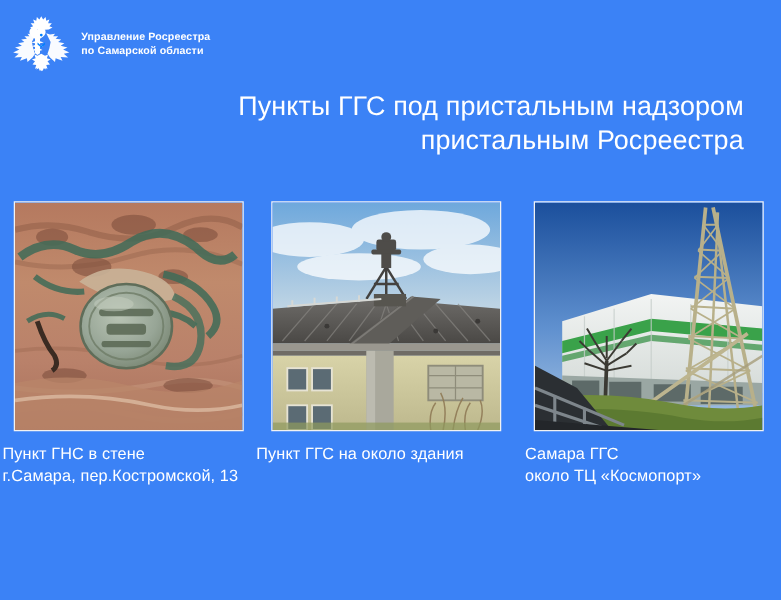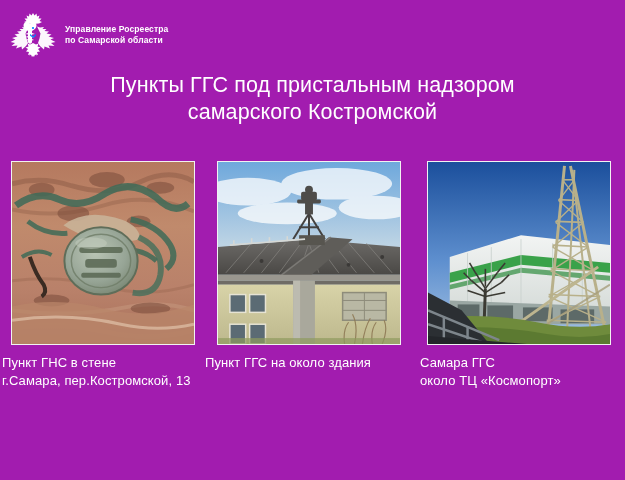--- a/index.html
+++ b/index.html
@@ -4,21 +4,21 @@
 <style>
   html, body {
     margin: 0;
     padding: 0;
     background: #0080ff;
   }
   .slide {
     position: relative;
     width: 625px;
     height: 480px;
-    background: #a21caf;
+    background: #3b82f6;
     overflow: hidden;
     font-family: "Liberation Sans", sans-serif;
   }
 
   
   .logo-block {
     position: absolute;
     left: 8px;
     top: 10px;
     display: flex;
@@ -38,21 +38,21 @@
     letter-spacing: 0.1px;
     white-space: nowrap;
   }
 
   
   .title {
     position: absolute;
     left: 30px;
     top: 72px;
     width: 565px;
-    text-align: center;
+    text-align: right;
     color: #ffffff;
     font-size: 21.5px;
     line-height: 1.27;
     font-weight: normal;
     letter-spacing: 0.1px;
   }
 
   
   .photo-row {
     position: absolute;
@@ -125,21 +125,21 @@
       </svg>
     </div>
     <div class="logo-text">
       <div>Управление Росреестра</div>
       <div>по Самарской области</div>
     </div>
   </div>
 
   <div class="title">
     <div>Пункты ГГС под пристальным надзором</div>
-    <div>самарского Костромской</div>
+    <div>пристальным Росреестра</div>
   </div>
 
   <div class="photo-row">
 
     <div class="photo photo-1">
       <svg viewBox="0 0 184 184" preserveAspectRatio="none" aria-hidden="true">
         <defs>
           <linearGradient id="brickg" x1="0" y1="0" x2="0" y2="1">
             <stop offset="0%" stop-color="#b5795f"></stop>
             <stop offset="35%" stop-color="#c08a6c"></stop>

